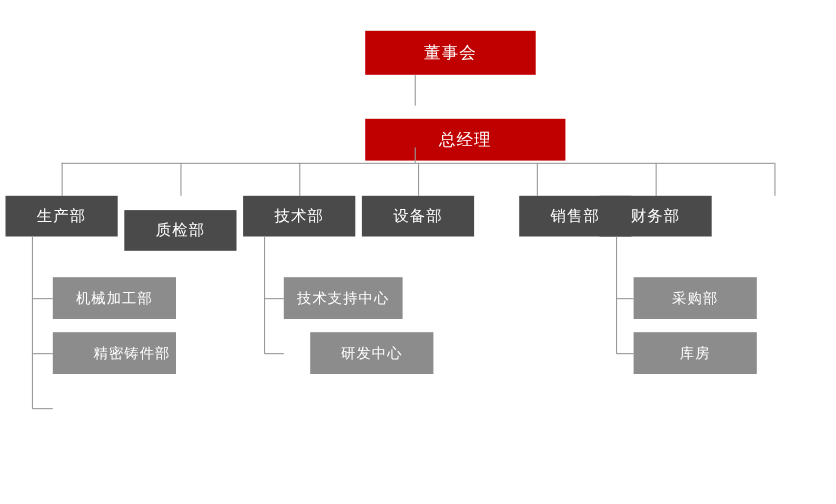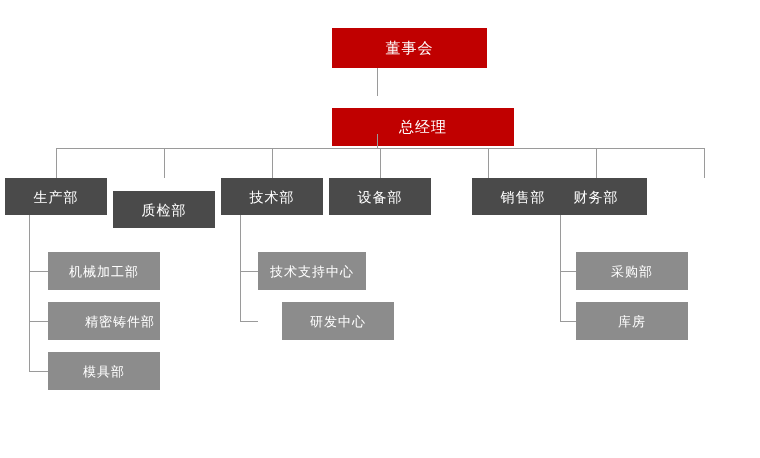--- a/index.html
+++ b/index.html
@@ -104,23 +104,20 @@
   <div class="conn h" style="left:29px; top:271px; width:19px;"></div>
   <div class="conn h" style="left:29px; top:321px; width:19px;"></div>
   <div class="conn h" style="left:29px; top:371px; width:19px;"></div>
 
   <div class="node level-sub" style="left:48px; top:252px; width:112px; height:38px;">
     <span>机械加工部</span>
   </div>
   <div class="node level-sub" style="left:48px; top:302px; width:112px; height:38px;padding-left:32px;">
     <span>精密铸件部</span>
   </div>
-  <div class="node level-sub" style="left:48px; top:352px; width:112px; height:38px;">
-    <span>模具部</span>
-  </div>
 
   <div class="conn v" style="left:240px; top:215px; height:106px;"></div>
   <div class="conn h" style="left:240px; top:271px; width:18px;"></div>
   <div class="conn h" style="left:240px; top:321px; width:18px;"></div>
 
   <div class="node level-sub" style="left:258px; top:252px; width:108px; height:38px;">
     <span>技术支持中心</span>
   </div>
   <div class="node level-sub" style="left:258px; top:302px; width:112px; height:38px;margin-left:24px;">
     <span>研发中心</span>

